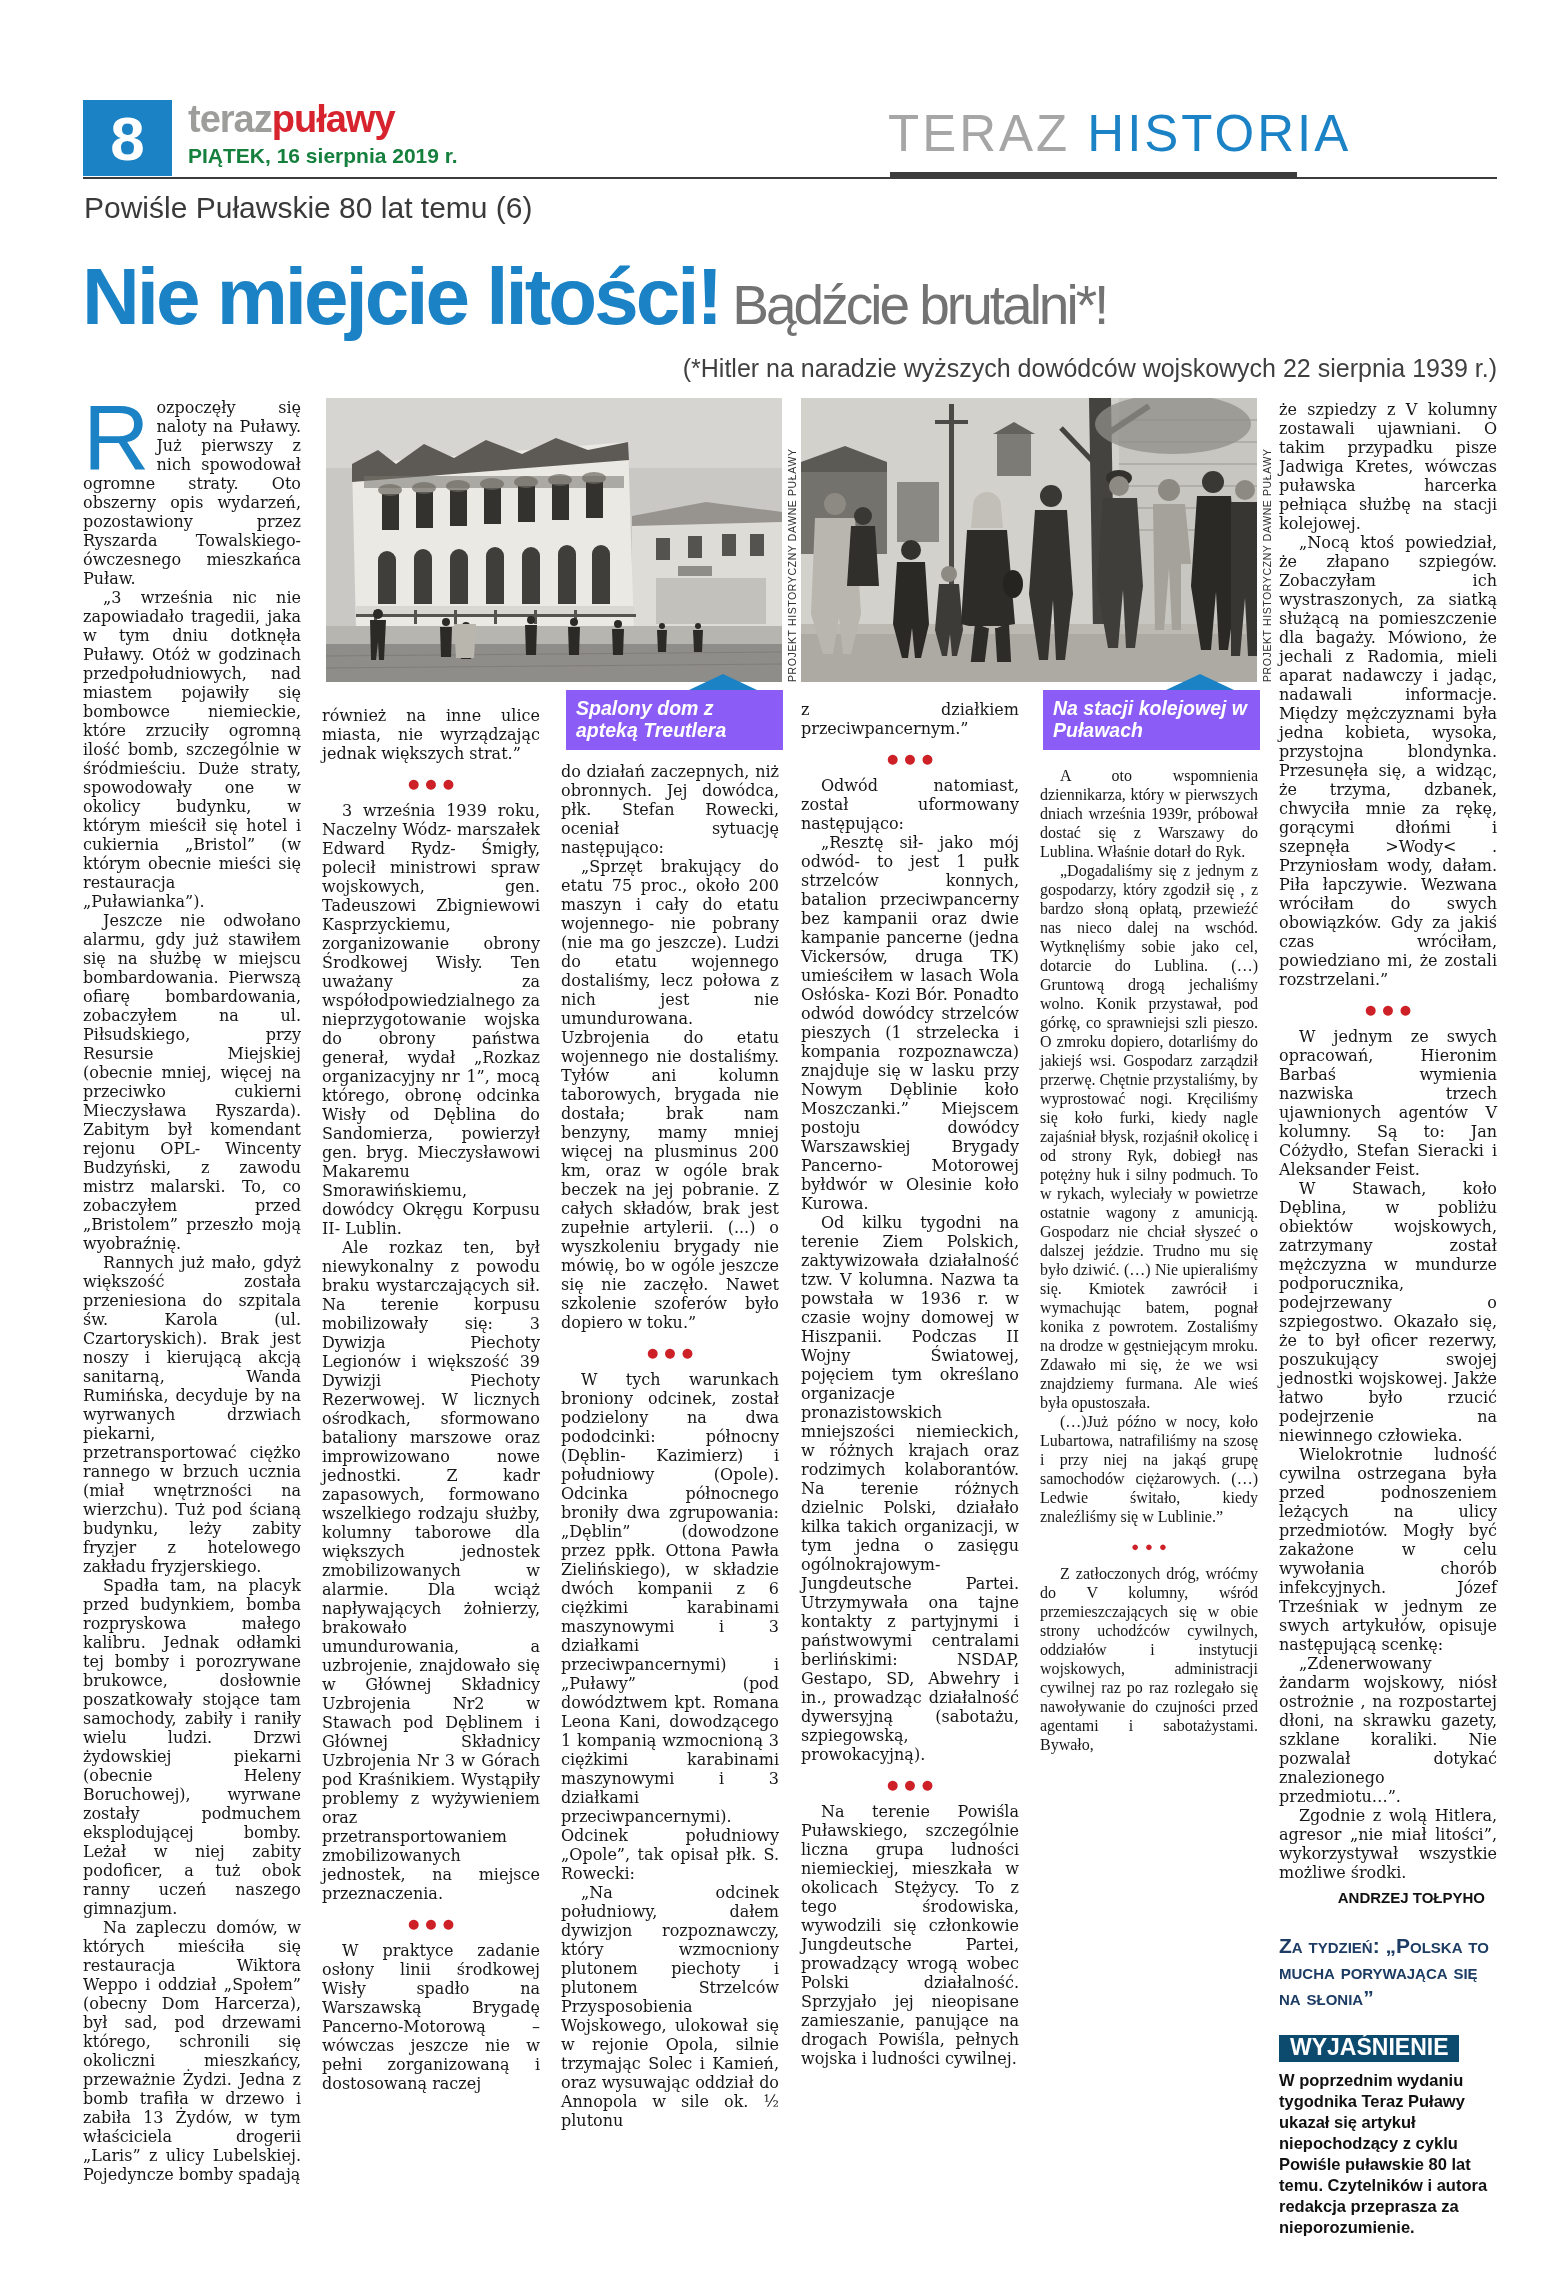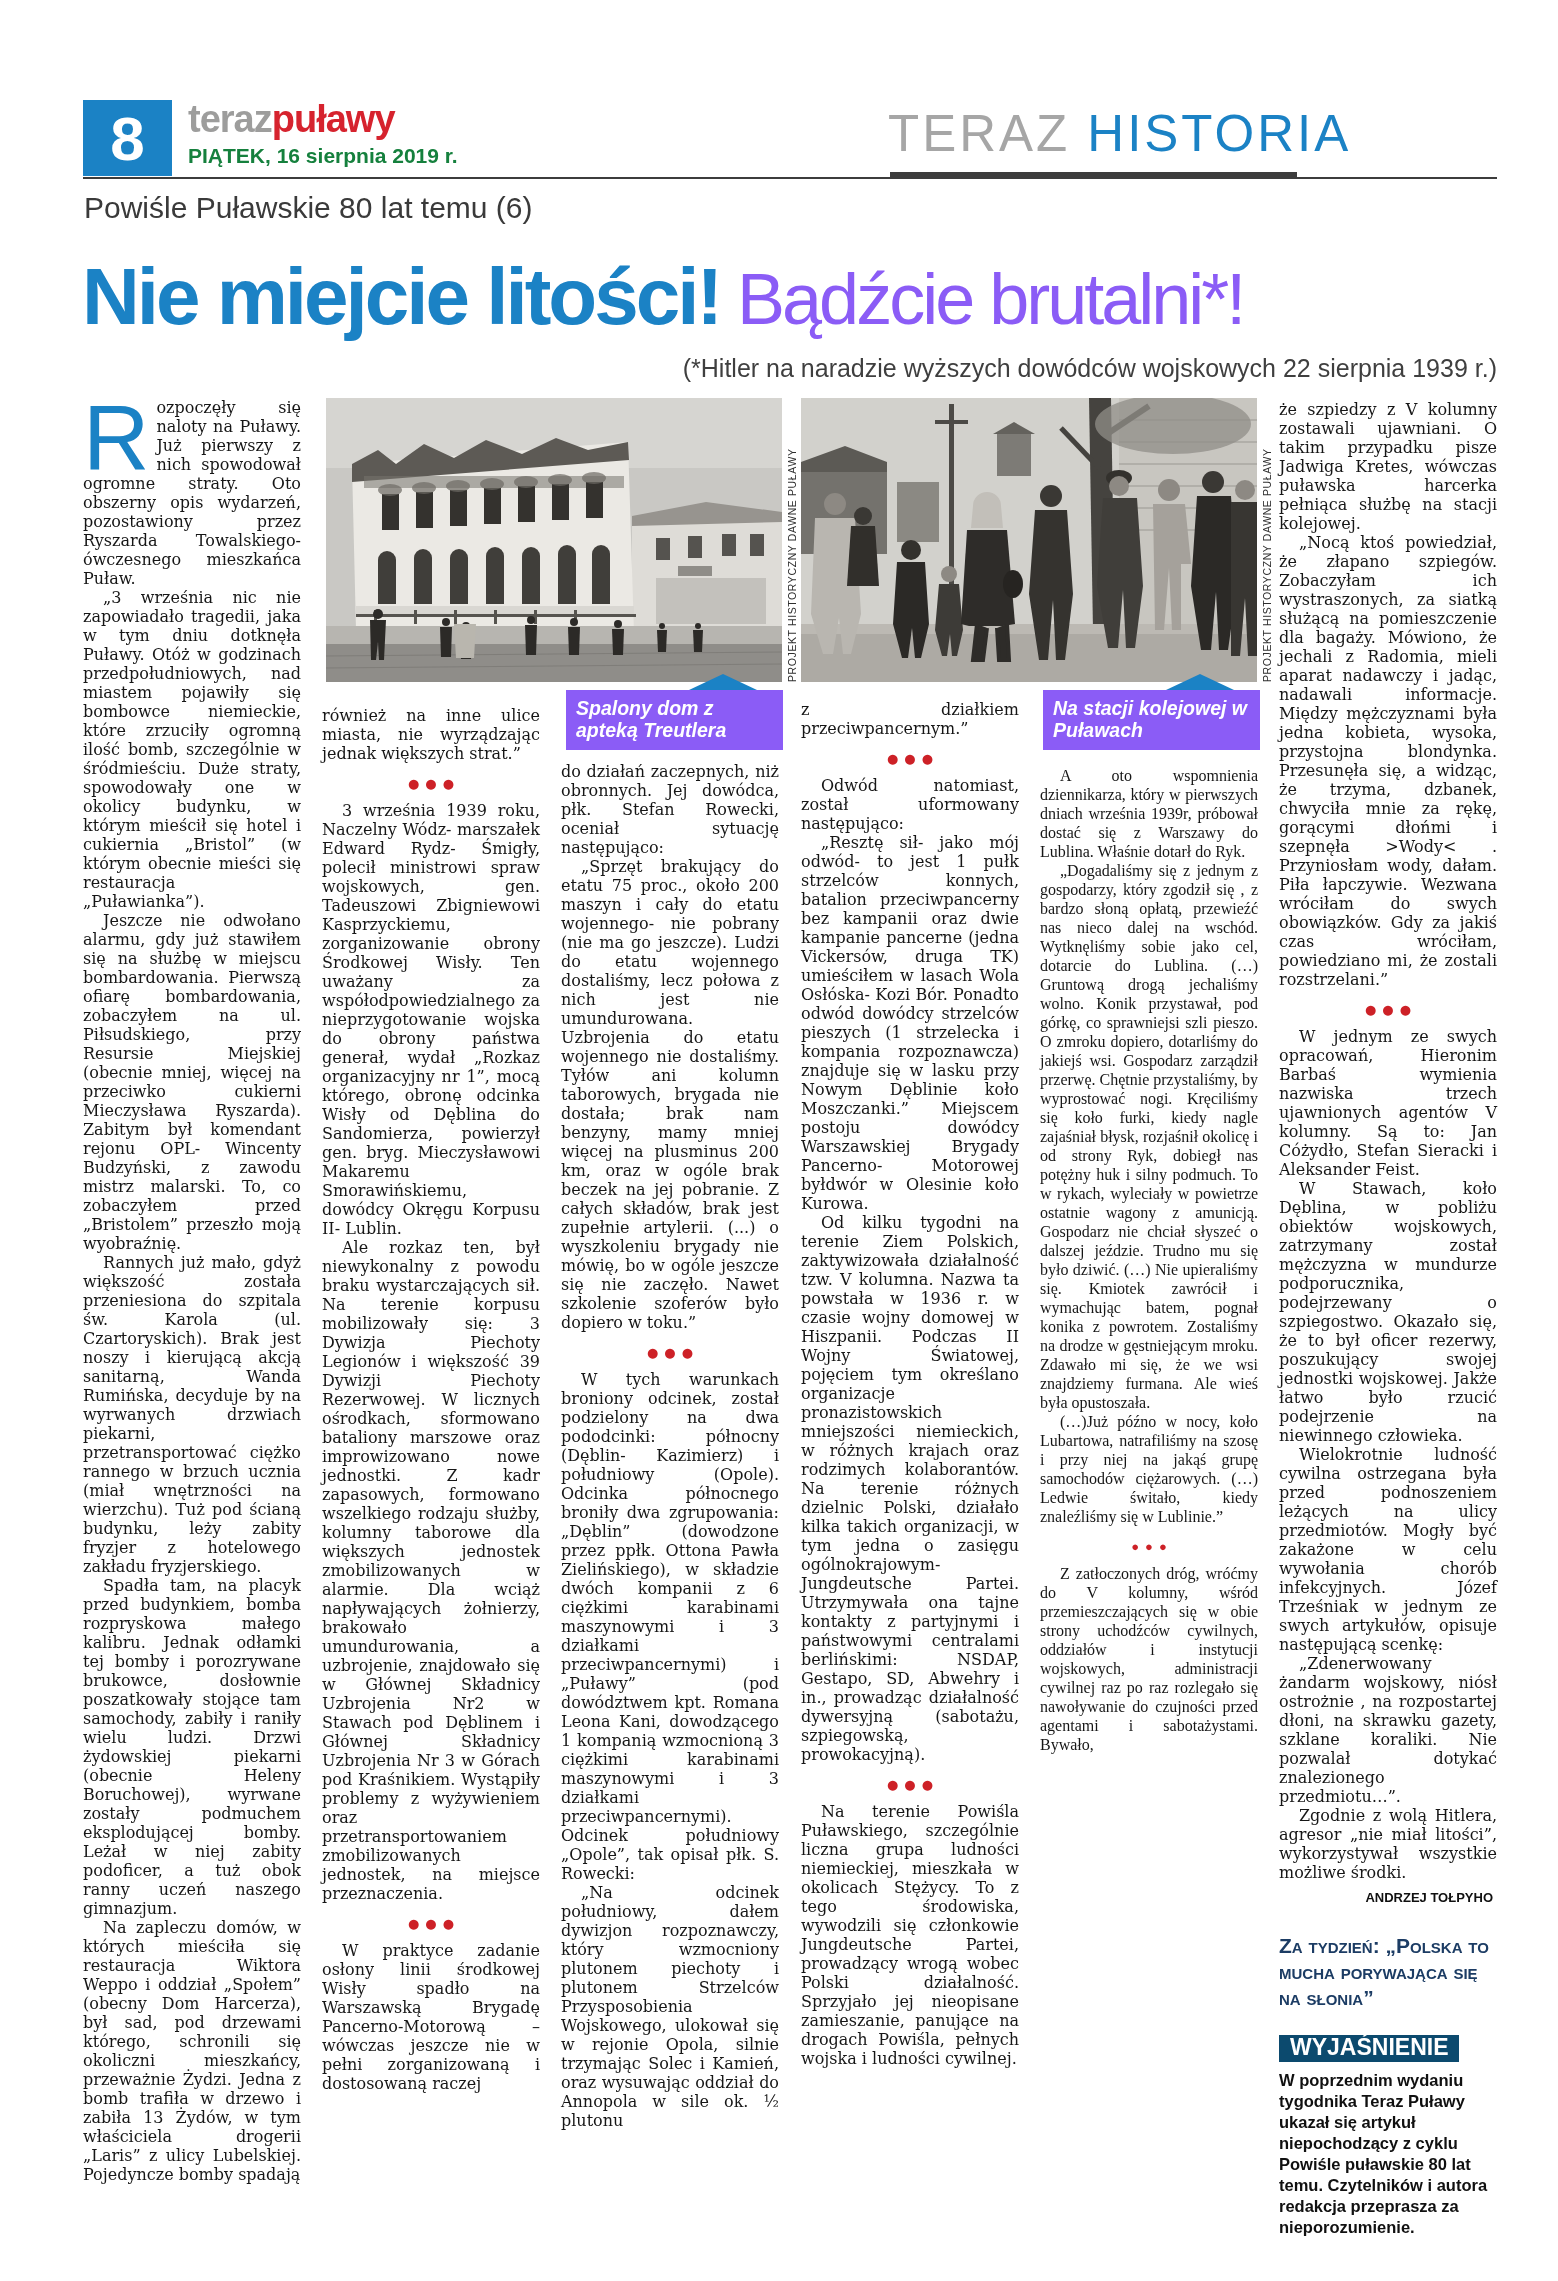--- a/index.html
+++ b/index.html
@@ -15,21 +15,21 @@
   .dateline { position:absolute; left:188px; top:144px; font-size:21px; font-weight:bold; color:#15803d; }
   .section { position:absolute; left:888px; top:104px; font-size:51px; font-weight:200; letter-spacing:3px; white-space:nowrap; }
   .section .s1 { color:#a6a6a6; } .section .s2 { color:#1b82c5; }
   .rule-thin  { position:absolute; left:83px;  top:177px; width:1414px; height:2px; background:#3c3c3c; }
   .rule-thick { position:absolute; left:890px; top:172px; width:407px;  height:7px; background:#3c3c3c; }
 
   .kicker { position:absolute; left:84px; top:191px; font-size:30px; color:#3a3a3a; }
 
   .headline { position:absolute; left:82px; top:243px; white-space:nowrap; line-height:108px; }
   .headline .main { color:#1b82c5; font-weight:bold; font-size:80px; letter-spacing:-3px; }
-  .headline .secondary { color:#8b5cf6; font-weight:300; font-size:72px; letter-spacing:-3px; }
+  .headline .secondary { color:#737373; font-weight:300; font-size:55px; letter-spacing:-3px; }
   .subtitle { position:absolute; right:61px; top:354px; font-size:25px; color:#3f3f3f;text-align:right; }
 
   
   .photo { position:absolute; top:398px; width:474px; height:284px; }
   #photo1 { left:326px; } #photo2 { left:801px; }
   .photo svg { position:absolute; left:0; top:0; }
   .photo-credit { position:absolute; right:0; top:0; width:16px; height:284px;
                   writing-mode:vertical-rl; transform:rotate(180deg);
                   font-size:10.5px; letter-spacing:.6px; color:#2e2e2e; line-height:16px; }
 
@@ -48,21 +48,21 @@
   #col3 { left:561px;  top:762px; } #col4 { left:801px;  top:700px; }
   #col5 { left:1040px; top:766px;font-family:Liberation Serif, serif; } #col6 { left:1279px; top:400px; }
   .col p.body-p { margin:0; text-indent:20px; }
   .col p.noindent { text-indent:0; }
   .dropcap { float:left; color:#1b82c5; font-family:"Liberation Sans", sans-serif; font-weight:300;
              font-size:92px; line-height:72px; margin:4px 7px 0 0; }
   .sep { text-align:center; color:#cd2127; font-size:13px; letter-spacing:6px; margin:11px 0 8px; text-indent:6px; }
 
   
   .author { text-align:right; font-family:"Liberation Sans", sans-serif; font-weight:bold;
-            font-size:13px; color:#101010; margin:6px 4px 0; }
+            font-size:15px; color:#101010; margin:6px 12px 0; }
   .teaser { margin-top:26px; font-family:"Liberation Sans", sans-serif; font-weight:bold;
             font-variant:small-caps; color:#1c3c64; font-size:21px; line-height:26px; text-align:left; }
   .note-title { display:inline-block; margin-top:24px; background:#0c4a6e; color:#fff;
                 font-family:"Liberation Sans", sans-serif; font-weight:bold; font-size:23px;
                 padding:3px 11px 5px; }
   .note-text { margin-top:8px; font-family:"Liberation Sans", sans-serif; font-weight:bold;
                font-size:16.5px; line-height:21px; text-align:left; color:#101010; }
 </style>
 </head>
 <body>

